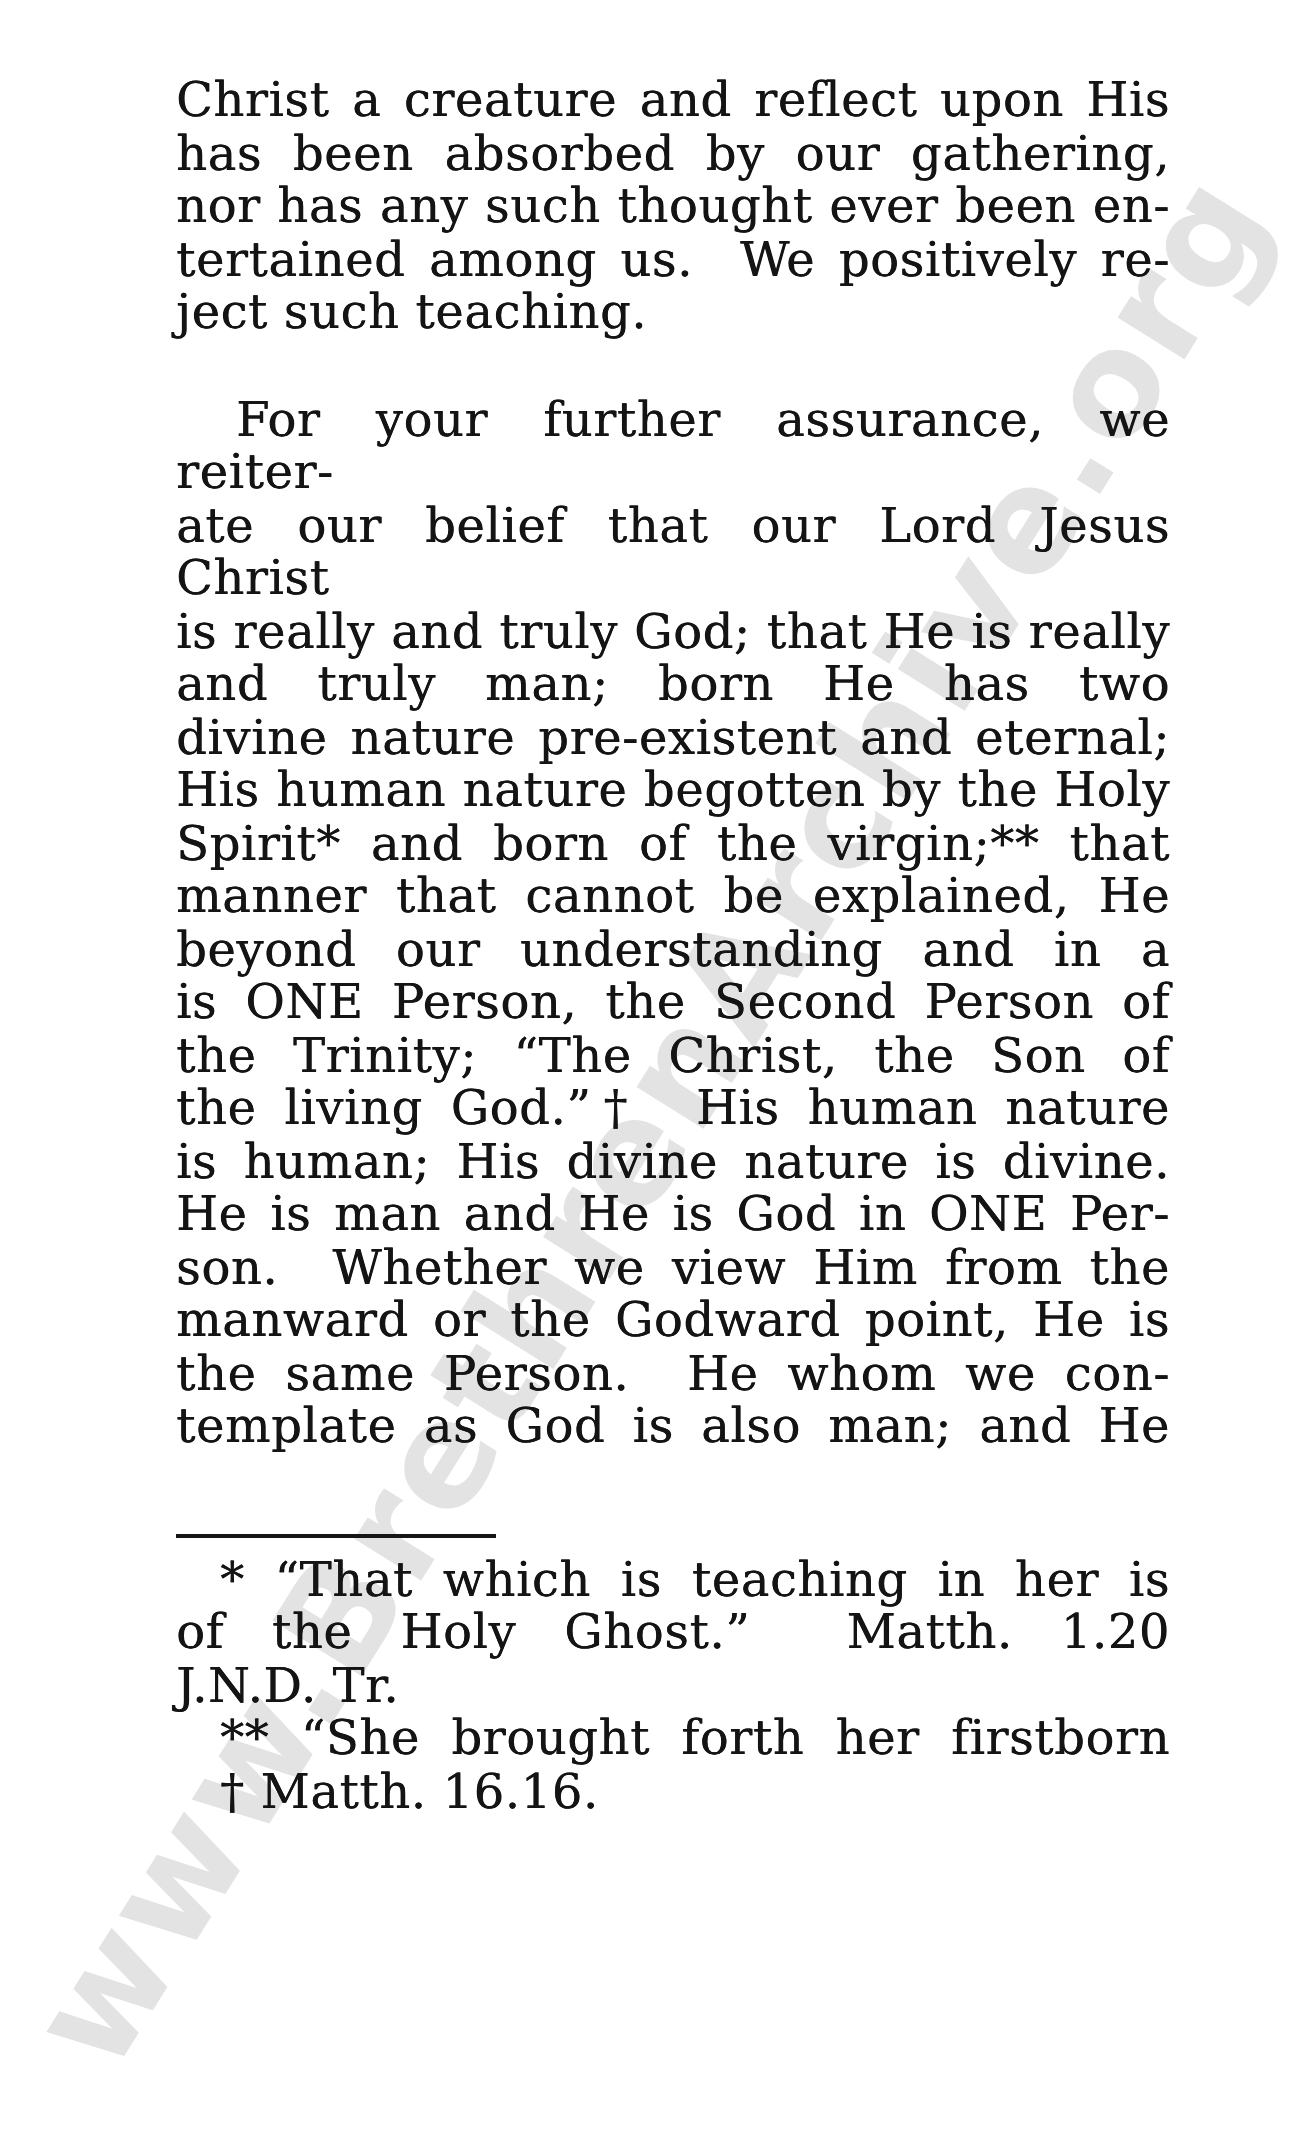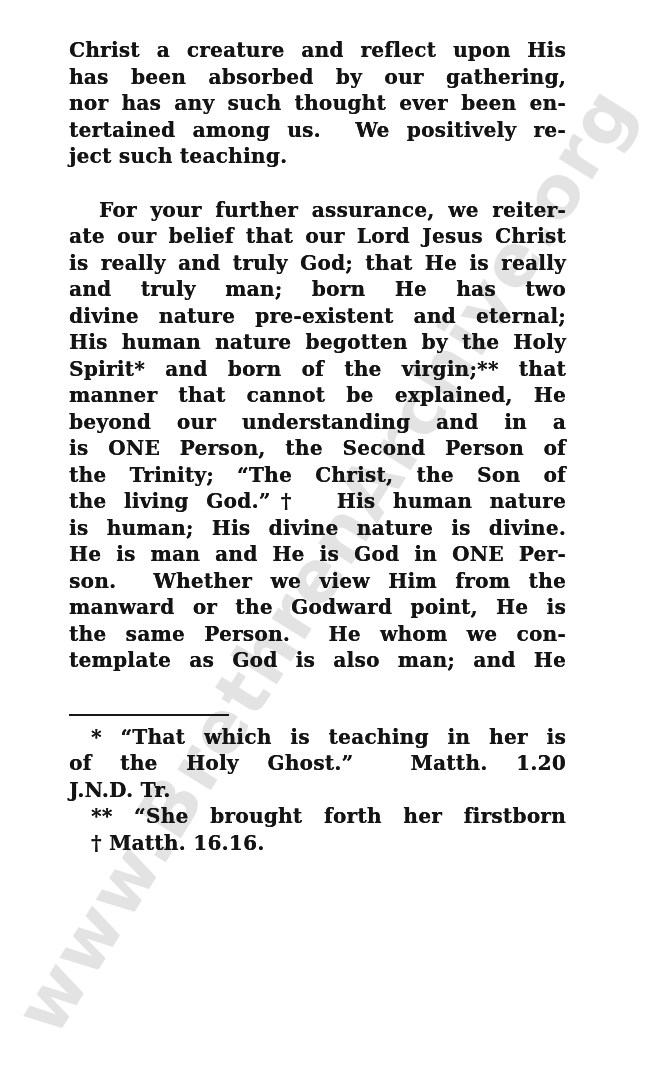--- a/index.html
+++ b/index.html
@@ -19,28 +19,27 @@
     font-weight:700;
     font-size:72px;
     letter-spacing:2px;
     color:#e3e3e3;
     white-space:nowrap;
     z-index:0;
     user-select:none;
   }
   .textblock{
     position:absolute;
-    left:69px;top:37px;
+    left:88px;top:37px;
     width:497px;
     z-index:1;
-    font-size:20px;
+    font-size:24px;
     line-height:26.5px;
     letter-spacing:0.3px;
     text-shadow:0.2px 0.2px 0 currentColor;
-    font-weight:bold;
   }
   .ln{
     text-align:justify;
     text-align-last:justify;
   }
   .ln.last{
     text-align-last:left;
   }
   .ind{ text-indent:30px; }
   .ind2{ text-indent:22px; }

